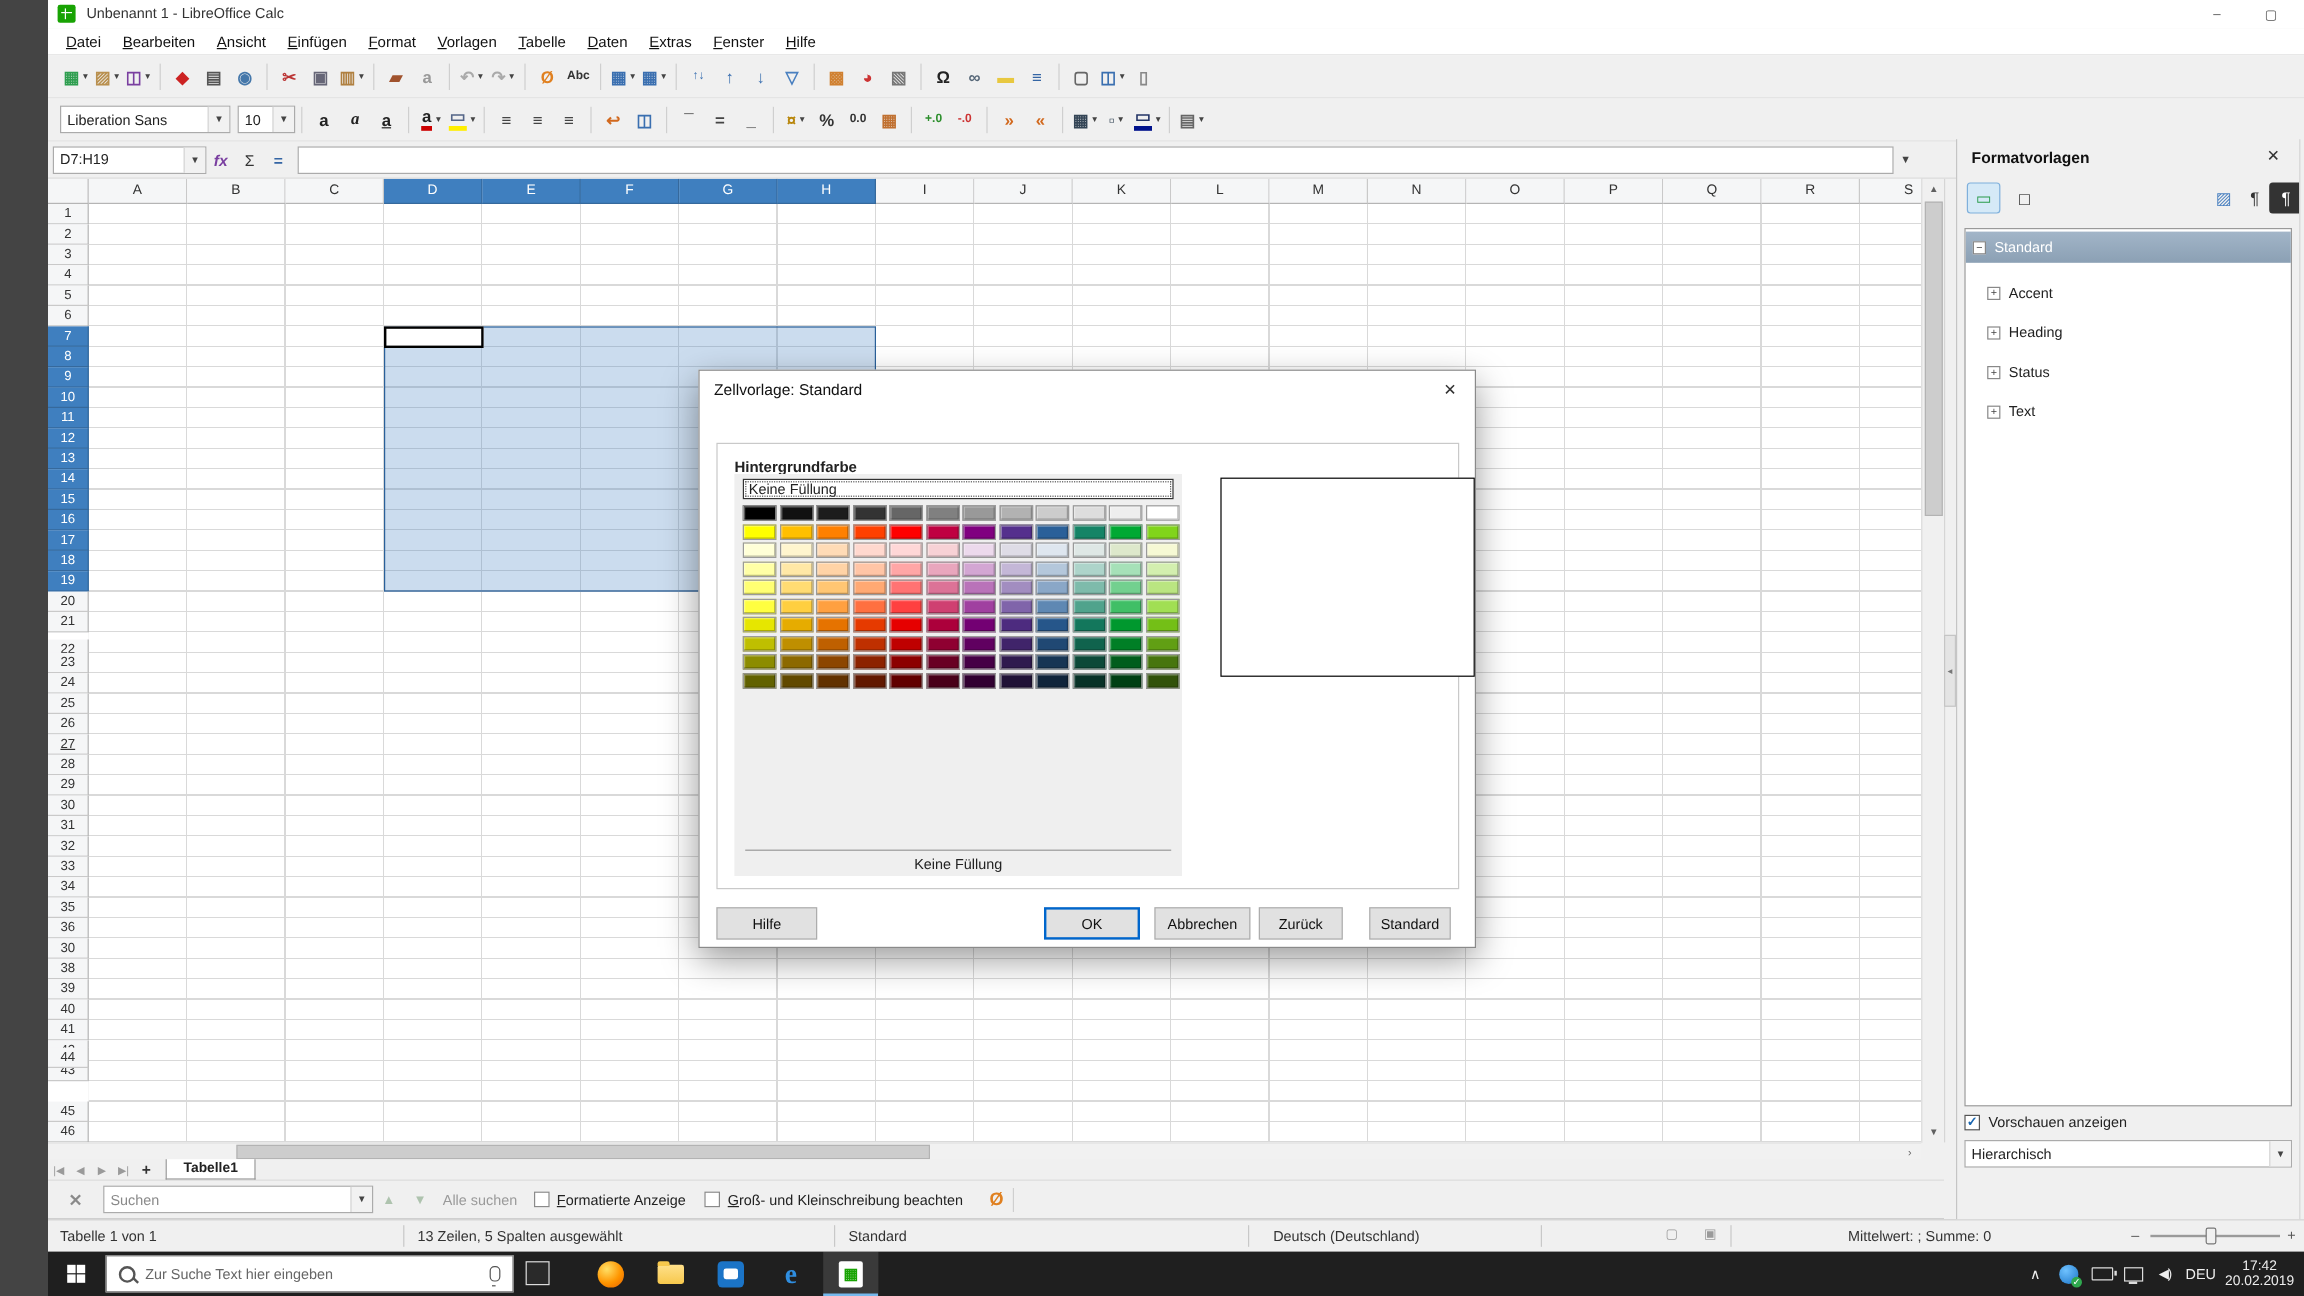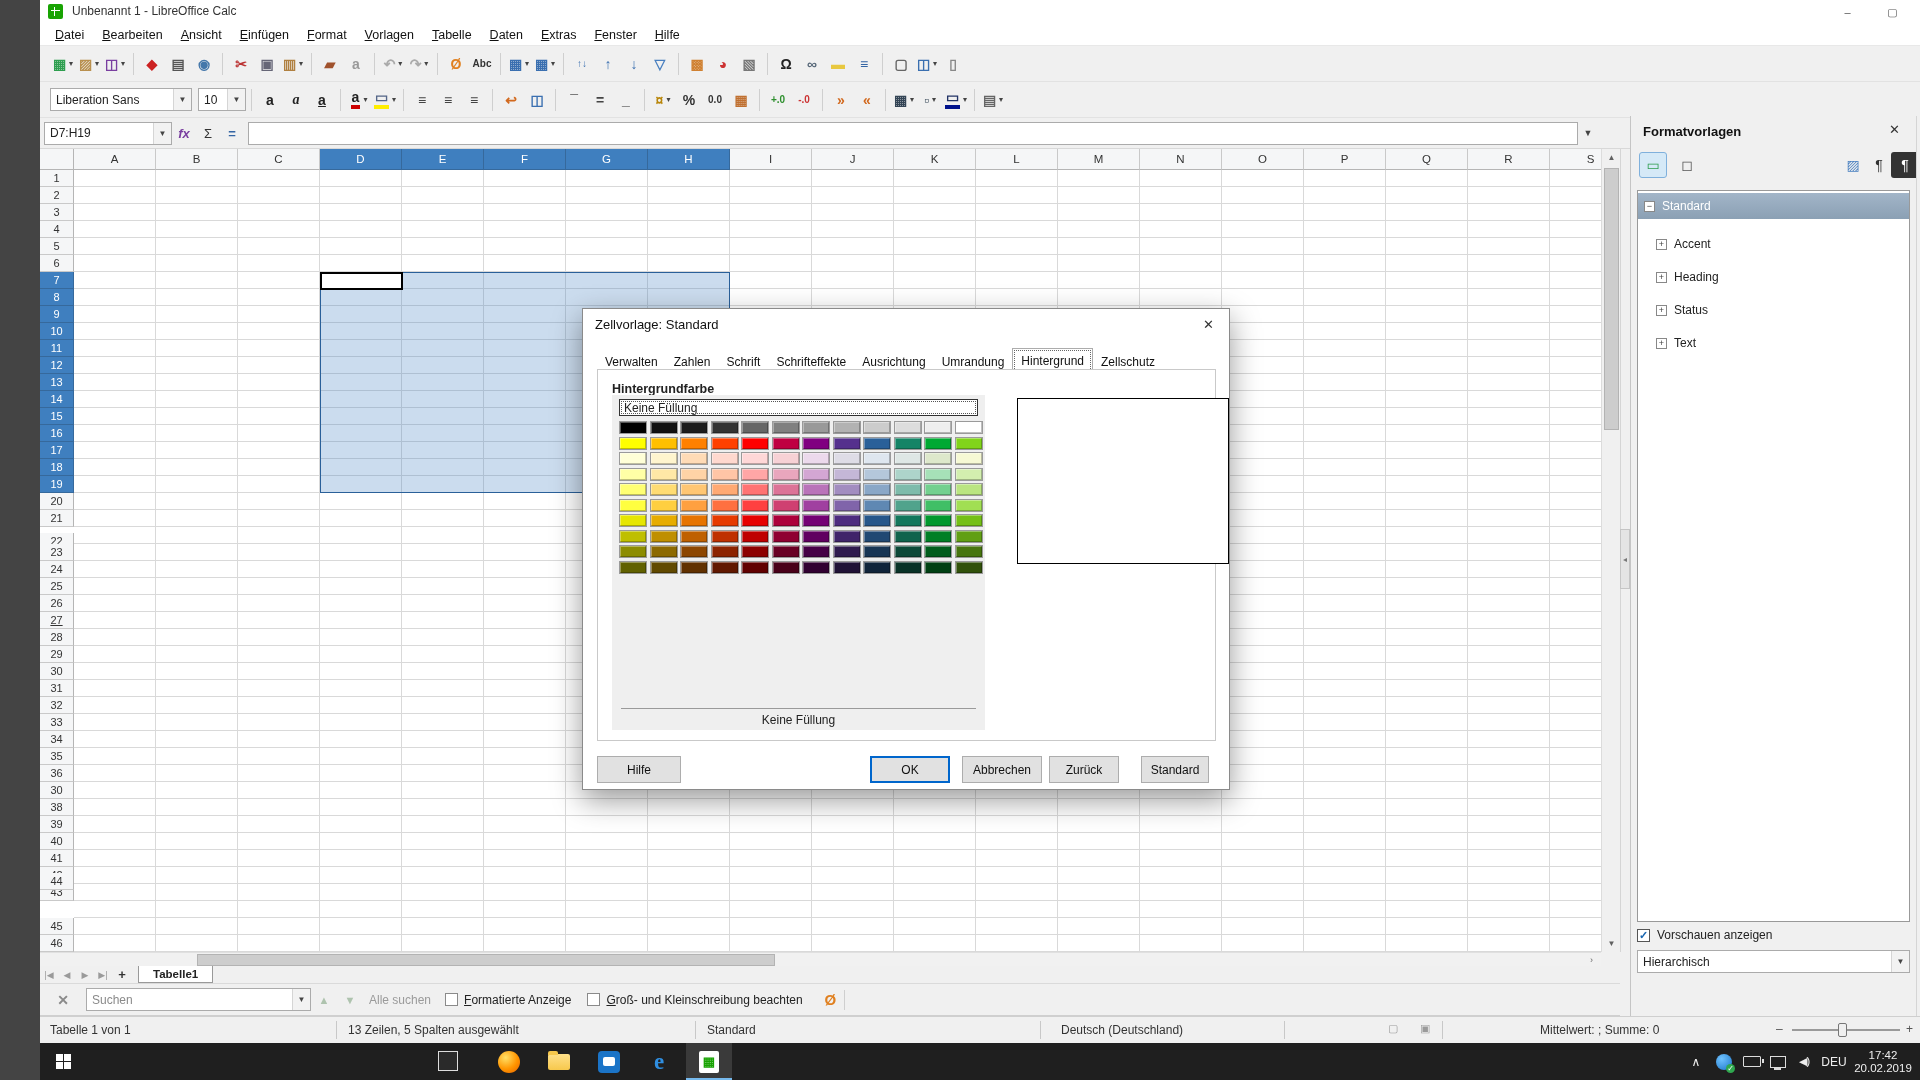--- a/index.html
+++ b/index.html
@@ -561,20 +561,25 @@
 
   <div class="abs" id="taskbar">
     <div class="abs" id="startbtn">
         <div id="startglyph">
           <div></div>
           <div></div>
           <div></div>
           <div></div>
         </div>
       </div>
+    <div class="abs" id="searchbox">
+      <span id="maglass"></span>
+      <span>Zur Suche Text hier eingeben</span>
+      <span id="micicon"></span>
+    </div>
     <div class="abs" id="taskview"></div>
     <div class="abs tkapp" style="left:446px">
         <div id="fficon"></div>
       </div>
     <div class="abs tkapp" style="left:496px">
         <div id="fldicon"></div>
       </div>
     <div class="abs tkapp" style="left:546px">
         <div id="app3icon">
           <div></div>
@@ -656,30 +661,20 @@
       <div class="abs stripbtn" style="top: 58px;">⚒</div>
       <div class="abs stripbtn active" style="top: 92px;">T</div>
       <div class="abs stripbtn" style="top: 130px; color: rgb(204, 132, 0);">▦</div>
       <div class="abs stripbtn" style="top: 166px;">◎</div>
       <div class="abs stripbtn" style="top: 200px; color: rgb(122, 63, 160);">fx</div>
     </div>
 
   <div class="abs" id="dialog">
     <div class="abs" id="dlgtitle">Zellvorlage: Standard</div>
     <div class="abs" id="dlgclose">✕</div>
-    <div class="abs" id="dlgtabs">
-        <span class="dtab">Verwalten</span>
-        <span class="dtab">Zahlen</span>
-        <span class="dtab">Schrift</span>
-        <span class="dtab">Schrifteffekte</span>
-        <span class="dtab">Ausrichtung</span>
-        <span class="dtab">Umrandung</span>
-        <span class="dtab active">Hintergrund</span>
-        <span class="dtab">Zellschutz</span>
-      </div>
     <div class="abs" id="dlgpage">
       <div class="abs" id="seclabel">Hintergrundfarbe</div>
       <div class="abs" id="palpanel">
         <div class="abs" id="fillbox">Keine Füllung</div>
         <div class="abs" id="swatches">
             <div class="sw" title="#000000" style="background: rgb(0, 0, 0);"></div>
             <div class="sw" title="#111111" style="background: rgb(17, 17, 17);"></div>
             <div class="sw" title="#1C1C1C" style="background: rgb(28, 28, 28);"></div>
             <div class="sw" title="#333333" style="background: rgb(51, 51, 51);"></div>
             <div class="sw" title="#666666" style="background: rgb(102, 102, 102);"></div>

